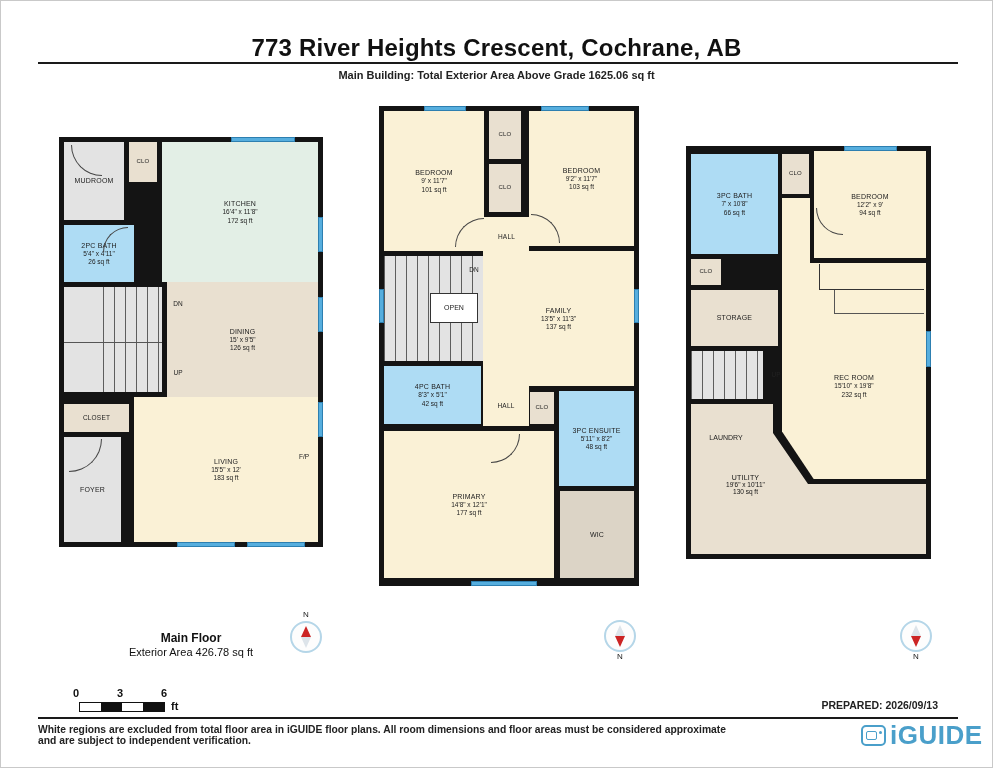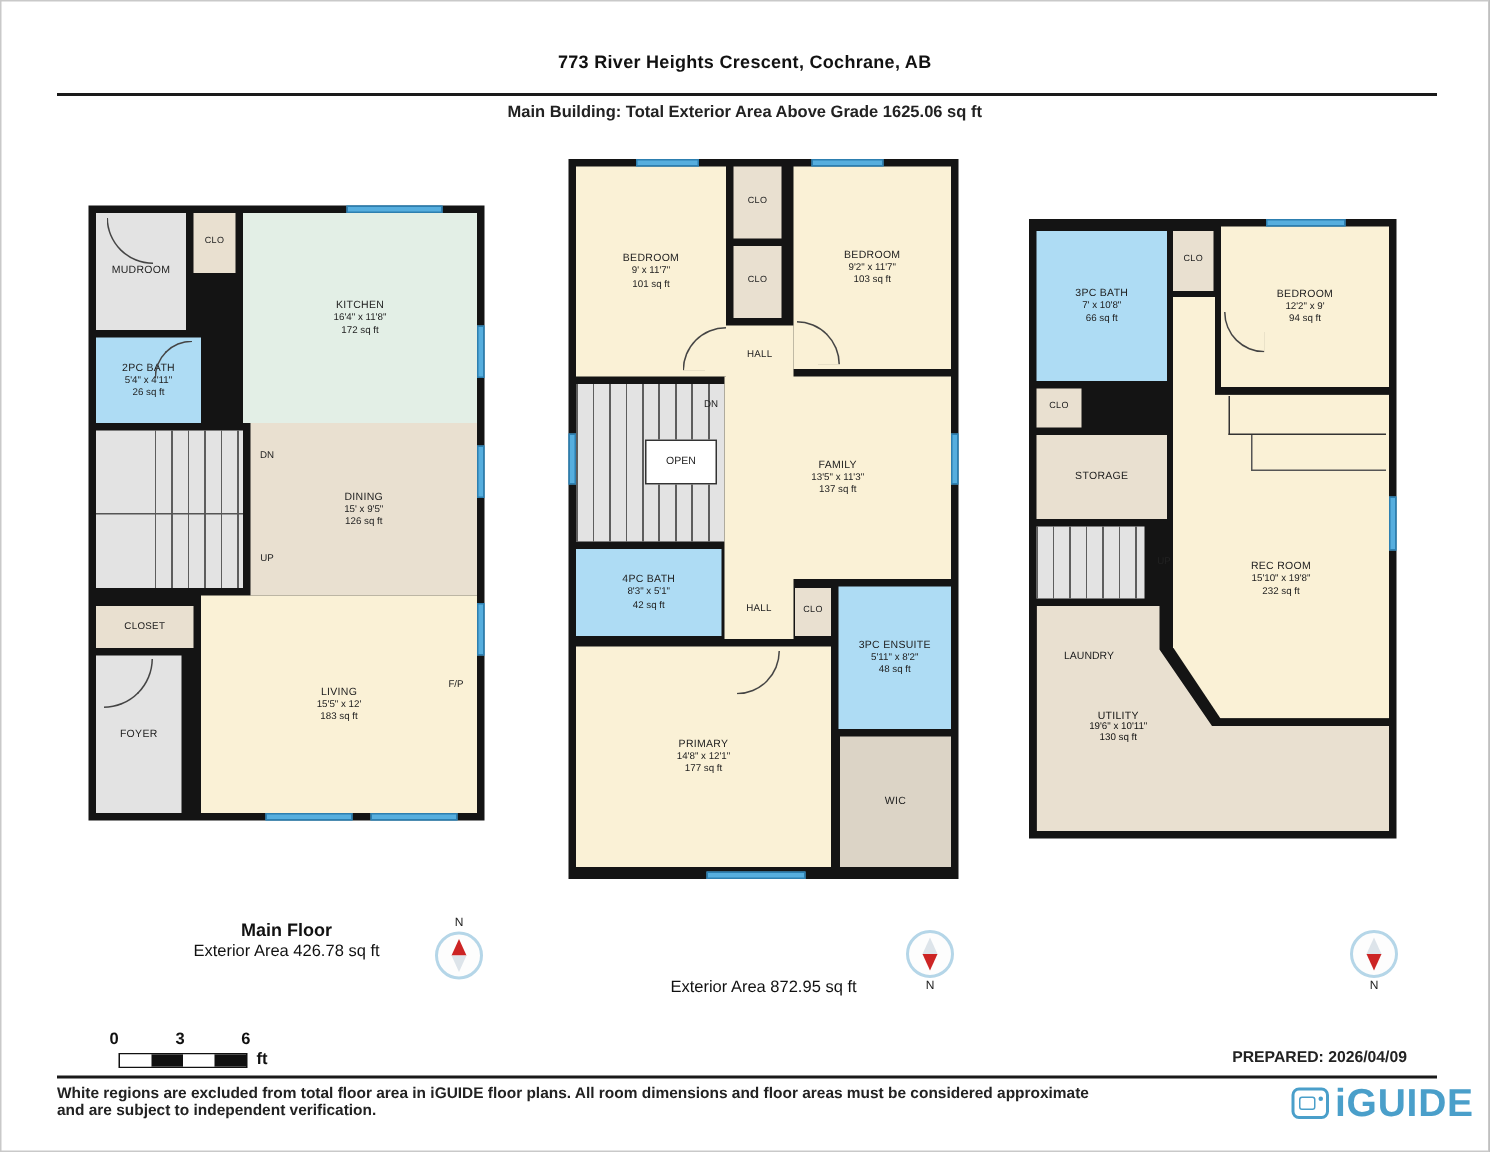--- a/index.html
+++ b/index.html
@@ -1,20 +1,20 @@
 <!DOCTYPE html>
 <html><head>
 <meta charset="utf-8">
 <style>
   html,body{margin:0;padding:0;background:#888;}
   #page{position:relative;width:993px;height:768px;background:#ffffff;border:1px solid #c9c9c9;
         box-sizing:border-box;font-family:"Liberation Sans",sans-serif;color:#111;overflow:hidden;}
   .abs{position:absolute;font-weight:bold;}
   
-  #title{top:33px;left:0;width:100%;text-align:center;font-size:12px;font-weight:bold;letter-spacing:.2px;}
+  #title{top:33px;left:0;width:100%;text-align:center;font-size:24px;font-weight:bold;letter-spacing:.2px;}
   #rule-top{top:61px;left:37px;width:920px;height:2px;background:#1a1a1a;}
   #subtitle{top:68px;left:0;width:100%;text-align:center;font-size:11px;color:#222;}
   
   .plan{position:absolute;background:#141414;}
   .room{position:absolute;display:flex;flex-direction:column;align-items:center;justify-content:center;
         text-align:center;line-height:1.3;color:#222;}
   .rname{font-size:7px;letter-spacing:.2px;}
   .rsub{font-size:6.5px;}
   .c-cream{background:#faf1d6;}
   .c-mint{background:#e3efe6;}
@@ -251,42 +251,41 @@
     <span class="n-label">N</span>
   </div>
   <div class="compass" style="left:898px;top:618px;">
     <div class="c-circle">
       <div class="tri tri-lt-up"></div>
       <div class="tri tri-red-dn"></div>
     </div>
     <span class="n-label">N</span>
   </div>
 
-  <div class="caption" style="left:58px;top:612px;width:264px;">
+  <div class="caption" style="left:58px;top:630px;width:264px;">
     <span class="cap-name">Main Floor</span>
     <span class="cap-area">Exterior Area 426.78 sq ft</span>
   </div>
   <div class="caption" style="left:378px;top:650px;width:260px;">
-    <span class="cap-area">Exterior Area 872.95 sq ft</span>
   </div>
 
   <div class="abs" id="scale-ticks">
     <span>0</span>
     <span>3</span>
     <span>6</span>
   </div>
   <div class="abs" id="scale-bar">
     <div class="sb-w"></div>
     <div class="sb-b"></div>
     <div class="sb-w"></div>
     <div class="sb-b"></div>
   </div>
   <span class="abs" id="scale-unit">ft</span>
 
-  <div class="abs" id="prepared">PREPARED: 2026/04/09</div>
+  <div class="abs" id="prepared">PREPARED: 2026/09/13</div>
   <div class="abs" id="rule-bottom"></div>
   <div class="abs" id="disclaimer">White regions are excluded from total floor area in iGUIDE floor plans. All room dimensions and floor areas must be considered approximate and are subject to independent verification.</div>
   <div class="abs" id="logo">
     <div id="logo-icon">
       <div class="li-box"></div>
       <div class="li-dot"></div>
     </div>
     <span id="logo-text">iGUIDE</span>
   </div>
 

